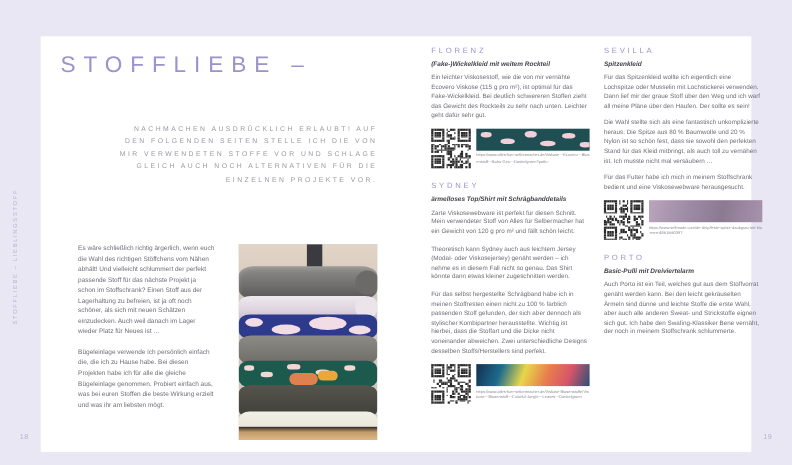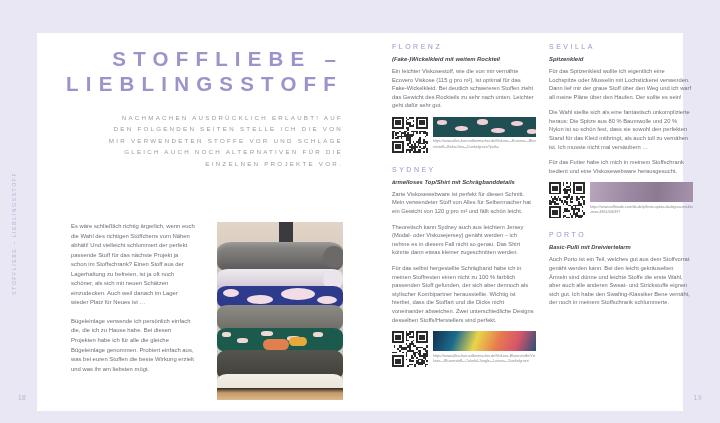--- a/index.html
+++ b/index.html
@@ -8,23 +8,23 @@
     background:#e9e7f3;
     font-family:"Liberation Sans", sans-serif;
   }
   .spread{position:absolute;left:37px;top:33px;width:646px;height:378px;background:#ffffff;}
   .page-left{position:absolute;left:0;top:0;width:323px;height:378px;}
   .page-right{position:absolute;left:323px;top:0;width:323px;height:378px;}
 
   
   .title{
     position:absolute;left:18px;top:13px;width:288px;
-    text-align:right;color:#9b93cb;
+    text-align:left;color:#9b93cb;
     font-size:20.5px;letter-spacing:7.2px;line-height:25px;
-    font-weight:700;white-space:nowrap;
+    font-weight:400;white-space:nowrap;
   }
   .title .l2{display:block;}
 
   
   .intro{
     position:absolute;left:62px;top:79px;width:244px;
     text-align:right;color:#9a9aa2;
     font-size:6.2px;letter-spacing:2.25px;line-height:11.4px;
     text-transform:uppercase;
   }
@@ -104,21 +104,20 @@
 </style>
 </head>
 <body>
 
 <div class="spread">
 
   <div class="page-left">
 
     <div class="title">
       <span>STOFFLIEBE  –</span>
-      <span class="l2">LIEBLINGSSTOFF</span>
     </div>
 
     <div class="intro">Nachmachen ausdrücklich erlaubt! Auf den folgenden Seiten stelle ich die von mir verwendeten Stoffe vor und schlage gleich auch noch Alternativen für die einzelnen Projekte vor.</div>
 
     <div class="leftbody">
       <p>Es wäre schließlich richtig ärgerlich, wenn euch die Wahl des richtigen Stöffchens vom Nähen abhält! Und vielleicht schlummert der perfekt passende Stoff für das nächste Projekt ja schon im Stoffschrank? Einen Stoff aus der Lagerhaltung zu befreien, ist ja oft noch schöner, als sich mit neuen Schätzen einzudecken. Auch weil danach im Lager wieder Platz für Neues ist …</p>
       <p>Bügeleinlage verwende ich persönlich einfach die, die ich zu Hause habe. Bei die­sen Projekten habe ich für alle die gleiche Bügeleinlage genommen. Probiert einfach aus, was bei euren Stoffen die beste Wir­kung erzielt und was ihr am liebsten mögt.</p>
     </div>
 
     <div class="photo">

